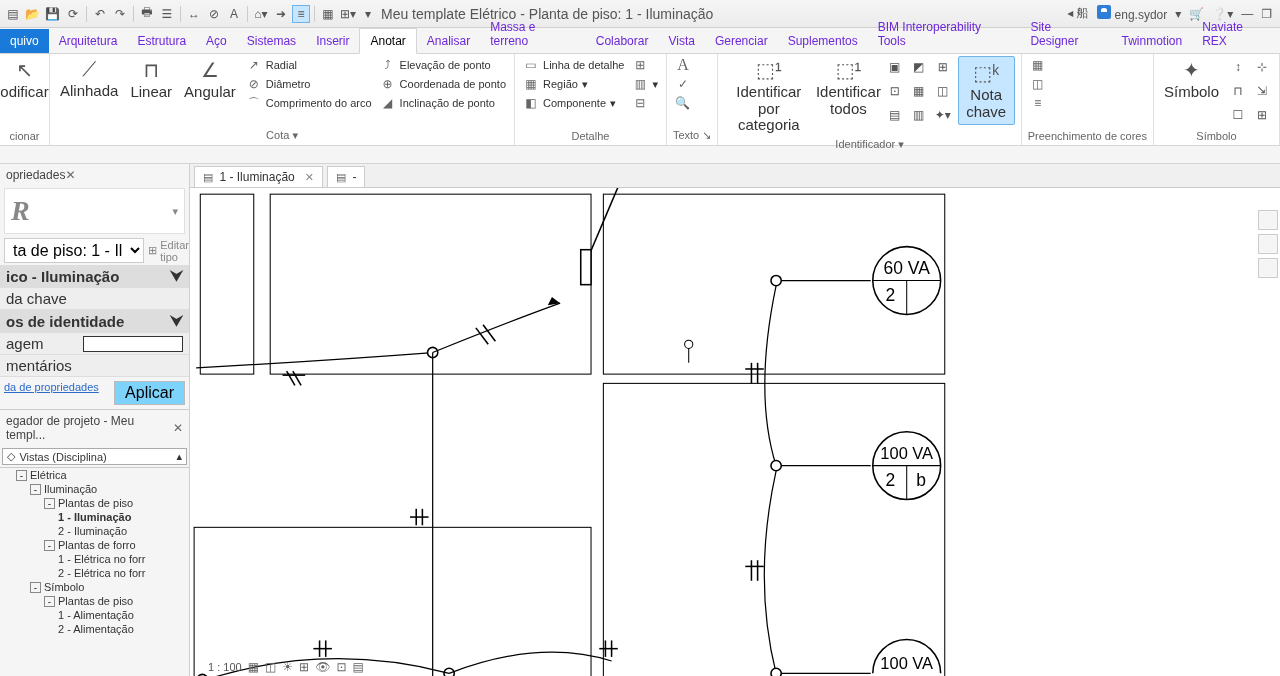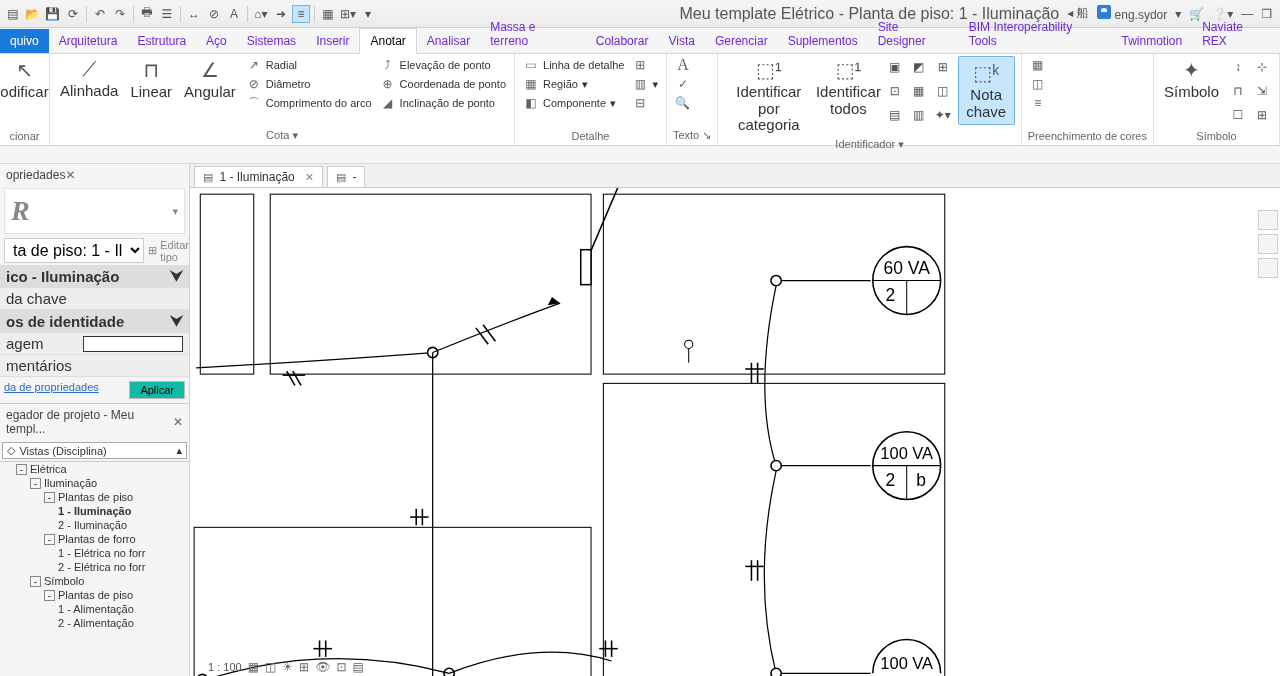--- a/index.html
+++ b/index.html
@@ -3,21 +3,21 @@
 <meta charset="utf-8">
 <style>
 * { margin: 0; padding: 0; box-sizing: border-box; font-family: "Segoe UI", Tahoma, sans-serif; }
 body { background: #fff; width: 1280px; height: 676px; overflow: hidden; font-size: 11px; color: #333; }
 
 
 .titlebar { height: 28px; background: linear-gradient(#f5f5f5,#ececec); display: flex; align-items: center; border-bottom: 1px solid #d0d0d0; }
 .titlebar .qat { display: flex; align-items: center; gap: 2px; padding: 0 4px; }
 .titlebar .qat-icon { width: 18px; height: 18px; display: flex; align-items: center; justify-content: center; color: #555; font-size: 12px; }
 .titlebar .qat-sep { width: 1px; height: 16px; background: #ccc; margin: 0 2px; }
-.titlebar .title { flex: 1; text-align: right; color: #555; font-size: 16px; }
+.titlebar .title { flex: 1; text-align: left; color: #555; font-size: 14px; }
 .titlebar .right { display: flex; align-items: center; gap: 8px; padding: 0 8px; }
 .titlebar .right span { color: #555; font-size: 12px; }
 .user-badge { width: 14px; height: 14px; background: #2e7dd7; border-radius: 2px; display: inline-block; margin-right: 4px; position: relative; }
 .user-badge::after { content: ""; position: absolute; width: 6px; height: 4px; background: #fff; border-radius: 50% 50% 0 0; top: 3px; left: 4px; }
 
 
 .ribbon-tabs { height: 26px; background: #f5f5f5; display: flex; align-items: flex-end; border-bottom: 1px solid #d5d5d5; font-size: 12px; }
 .ribbon-tab { padding: 5px 10px; color: #6d28d9; cursor: pointer; }
 .ribbon-tab.active-file { background: #1a7ad9; color: #fff; }
 .ribbon-tab.active { background: #fff; border: 1px solid #d5d5d5; border-bottom-color: #fff; position: relative; top: 1px; color: #000; }
@@ -50,21 +50,21 @@
 .type-selector { display: flex; align-items: center; justify-content: space-between; padding: 6px; border: 1px solid #e0e0e0; background: #fff; margin: 2px 4px; }
 .type-selector .R { font-family: Georgia, serif; font-size: 28px; font-weight: bold; color: #888; font-style: italic; }
 .type-row { display: flex; align-items: center; gap: 4px; padding: 2px 4px; font-size: 11px; }
 .type-dd { flex: 1; border: 1px solid #ccc; background: #fff; padding: 2px 4px; font-size: 16px; }
 .edit-type { display: flex; align-items: center; gap: 3px; color: #888; font-size: 11px; }
 .prop-row { display: flex; align-items: center; justify-content: space-between; padding: 2px 6px; font-size: 15px; background: #eee; border-bottom: 1px solid #ddd; }
 .prop-row.cat { background: #ddd; font-weight: bold; }
 .prop-input { width: 100px; height: 16px; border: 1px solid #333; background: #fff; }
 .prop-footer { display: flex; padding: 4px; gap: 4px; }
 .prop-footer a { color: #2a6bcc; text-decoration: underline; font-size: 11px; }
-.prop-footer button { font-size: 11px; padding: 2px 10px; background: #14b8a6; border: 1px solid #bbb; margin-left: auto; }
+.prop-footer button { font-size: 16px; padding: 2px 10px; background: #7dd3fc; border: 1px solid #bbb; margin-left: auto; }
 
 .browser { flex: 1; overflow: hidden; border-top: 1px solid #ccc; }
 .browser-dd { display: flex; align-items: center; border: 1px solid #aaa; margin: 2px; padding: 1px 4px; font-size: 11px; background: #fff; }
 .tree { font-size: 11px; padding-left: 2px; }
 .tree-node { padding: 1px 0; white-space: nowrap; }
 .tree-toggle { display: inline-block; width: 11px; height: 11px; border: 1px solid #888; text-align: center; line-height: 9px; font-size: 10px; margin-right: 3px; cursor: pointer; }
 .tree-indent-1 { padding-left: 14px; }
 .tree-indent-2 { padding-left: 28px; }
 .tree-indent-3 { padding-left: 42px; }
 .tree-indent-4 { padding-left: 56px; }
@@ -132,22 +132,22 @@
     <div class="ribbon-tab">Aço</div>
     <div class="ribbon-tab">Sistemas</div>
     <div class="ribbon-tab">Inserir</div>
     <div class="ribbon-tab active">Anotar</div>
     <div class="ribbon-tab">Analisar</div>
     <div class="ribbon-tab">Massa e terreno</div>
     <div class="ribbon-tab">Colaborar</div>
     <div class="ribbon-tab">Vista</div>
     <div class="ribbon-tab">Gerenciar</div>
     <div class="ribbon-tab">Suplementos</div>
+    <div class="ribbon-tab">BIM Interoperability Tools</div>
     <div class="ribbon-tab">Site Designer</div>
-    <div class="ribbon-tab">BIM Interoperability Tools</div>
     <div class="ribbon-tab">Twinmotion</div>
     <div class="ribbon-tab">Naviate REX</div>
   </div>
 
 <div class="ribbon">
   <div class="ribbon-group" style="width:50px">
     <div class="ribbon-group-content" style="flex-direction:column;align-items:center;">
       <div class="ribbon-btn">
         <span class="icon">↖</span>
         <span class="lbl">odificar</span>

